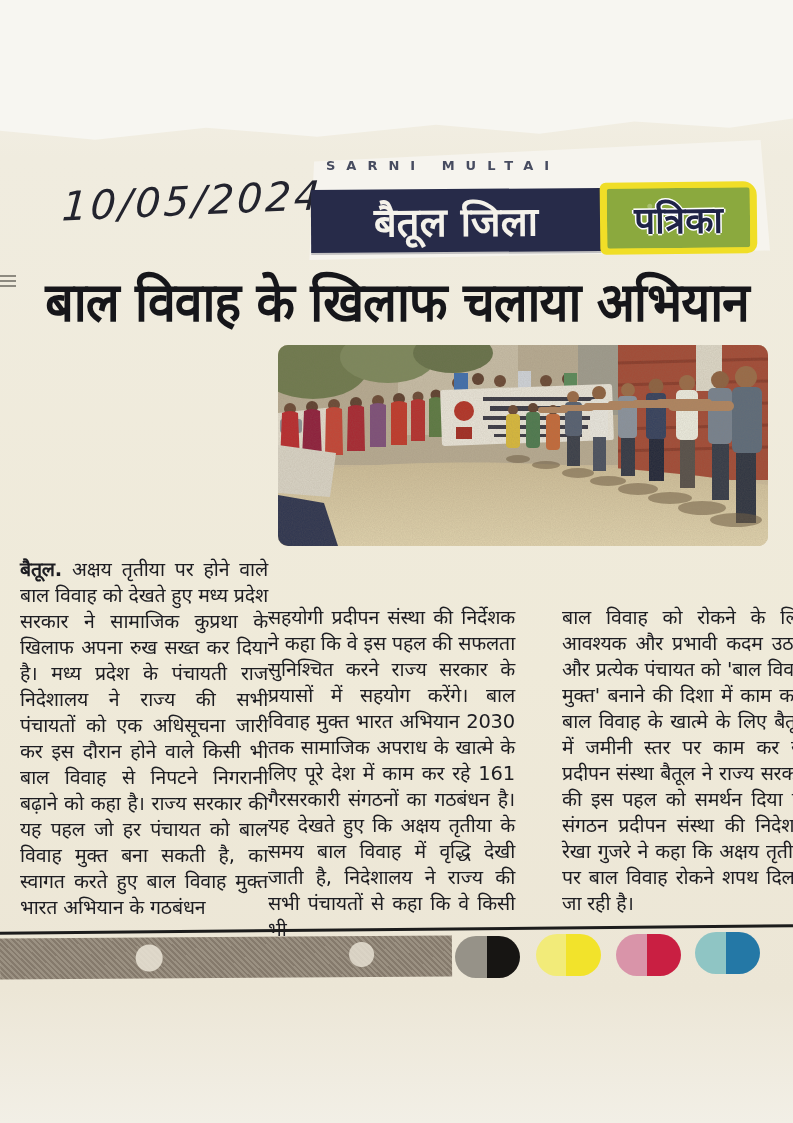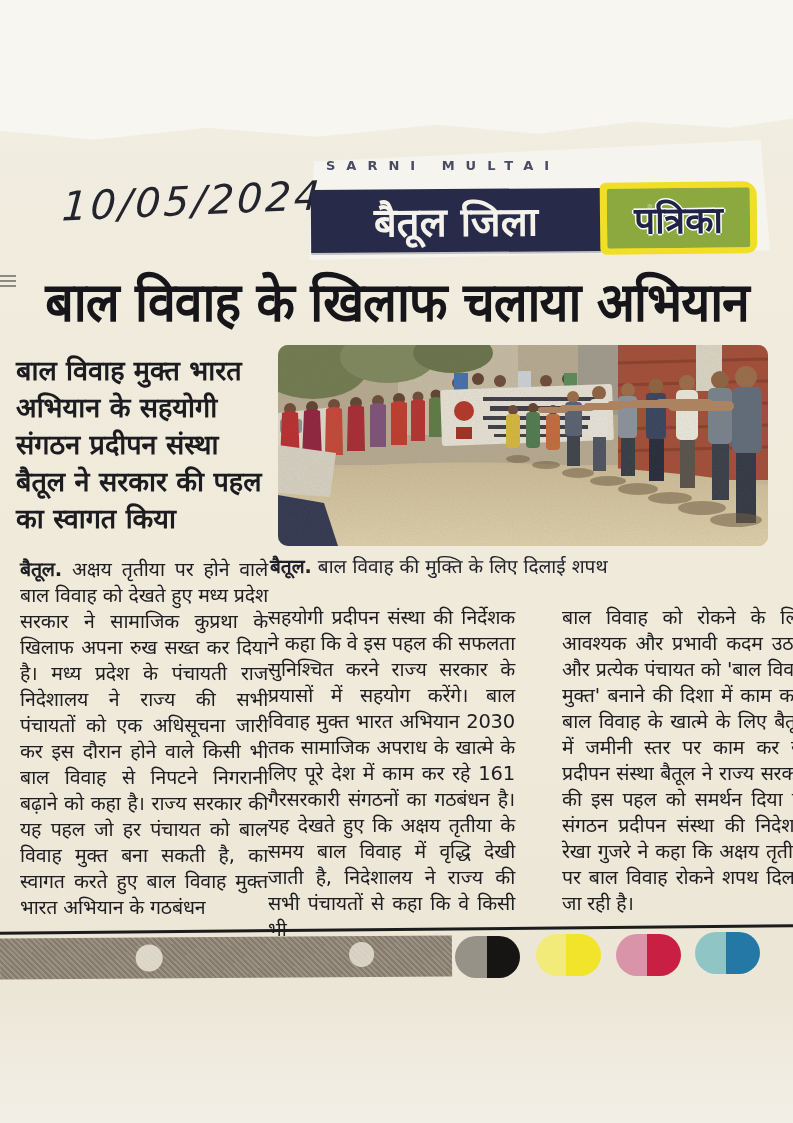--- a/index.html
+++ b/index.html
@@ -98,21 +98,20 @@
   </div>
 
   <div class="torn-fragment">
       <i></i>
       <i></i>
       <i></i>
     </div>
 
   <div class="headline">बाल विवाह के खिलाफ चलाया अभियान</div>
 
-  <div class="subheadline">बाल विवाह मुक्त भारत अभियान के सहयोगी संगठन प्रदीपन संस्था बैतूल ने सरकार की पहल का स्वागत किया</div>
 
   <div class="photo-wrap">
     <svg width="490" height="201" viewBox="0 0 490 201" xmlns="http://www.w3.org/2000/svg">
       <defs>
         <filter id="grain">
           <feTurbulence type="fractalNoise" baseFrequency="0.9" numOctaves="2" result="n"></feTurbulence>
           <feColorMatrix in="n" type="matrix" values="0 0 0 0 0.25  0 0 0 0 0.2  0 0 0 0 0.14  0 0 0 0.4 0"></feColorMatrix>
         </filter>
         <linearGradient id="road" x1="0" y1="0" x2="0" y2="1">
           <stop offset="0" stop-color="#cdbd98"></stop>
@@ -270,23 +269,20 @@
           <ellipse cx="240" cy="114" rx="12" ry="4"></ellipse>
       </g>
 
       <path d="M0,150 L46,158 L60,201 L0,201 Z" fill="#2e3550"></path>
       <path d="M0,100 L58,108 L52,152 L0,148 Z" fill="#d9d4c6"></path>
 
       <rect x="0" y="0" width="490" height="201" filter="url(#grain)" opacity="0.5"></rect>
     </svg>
   </div>
 
-  <div class="caption">
-    <b>बैतूल.</b><span> बाल विवाह की मुक्ति के लिए दिलाई शपथ</span>
-  </div>
 
   <div class="bodycol col1">
     <b>बैतूल.</b><span> अक्षय तृतीया पर होने वाले बाल विवाह को देखते हुए मध्य प्रदेश सरकार ने सामाजिक कुप्रथा के खिलाफ अपना रुख सख्त कर दिया है। मध्य प्रदेश के पंचायती राज निदेशालय ने राज्य की सभी पंचायतों को एक अधिसूचना जारी कर इस दौरान होने वाले किसी भी बाल विवाह से निपटने निगरानी बढ़ाने को कहा है। राज्य सरकार की यह पहल जो हर पंचायत को बाल विवाह मुक्त बना सकती है, का स्वागत करते हुए बाल विवाह मुक्त भारत अभियान के गठबंधन</span>
   </div>
 
   <div class="bodycol col2"><span>सहयोगी प्रदीपन संस्था की निर्देशक ने कहा कि वे इस पहल की सफलता सुनिश्चित करने राज्य सरकार के प्रयासों में सहयोग करेंगे। बाल विवाह मुक्त भारत अभियान 2030 तक सामाजिक अपराध के खात्मे के लिए पूरे देश में काम कर रहे 161 गैरसरकारी संगठनों का गठबंधन है।यह देखते हुए कि अक्षय तृतीया के समय बाल विवाह में वृद्धि देखी जाती है, निदेशालय ने राज्य की सभी पंचायतों से कहा कि वे किसी भी</span></div>
 
   <div class="bodycol col3"><span>बाल विवाह को रोकने के लिए आवश्यक और प्रभावी कदम उठाएं और प्रत्येक पंचायत को 'बाल विवाह मुक्त' बनाने की दिशा में काम करें। बाल विवाह के खात्मे के लिए बैतूल में जमीनी स्तर पर काम कर रहे प्रदीपन संस्था बैतूल ने राज्य सरकार की इस पहल को समर्थन दिया है। संगठन प्रदीपन संस्था की निदेशक रेखा गुजरे ने कहा कि अक्षय तृतीया पर बाल विवाह रोकने शपथ दिलाई जा रही है।</span></div>
 
   <div class="rule-bottom"></div>

